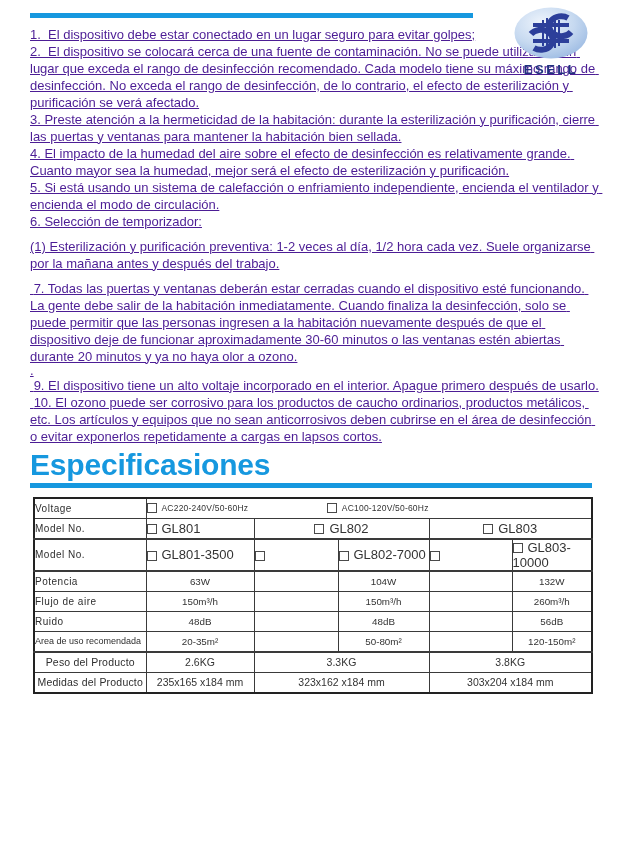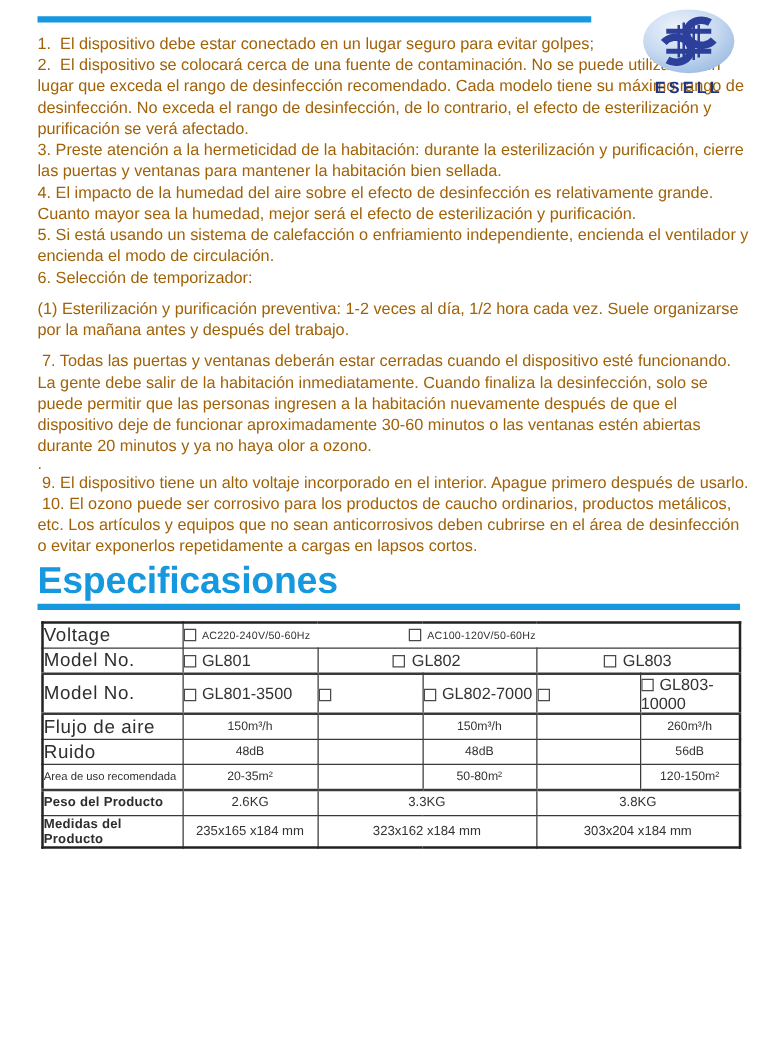--- a/index.html
+++ b/index.html
@@ -15,33 +15,33 @@
   .section-title{
     margin:0 0 0 30px;color:#1698df;font-weight:bold;font-size:30px;line-height:32px;
     letter-spacing:-0.2px;
   }
   #title1{margin-top:42px;}
   #title2{margin-top:4px;}
   .rule{background:#1698df;margin-left:30px;}
   .rule1{width:443px;height:4.5px;margin-top:13px;}
   .rule2{width:562px;height:5px;margin-top:2px;}
   
-  .paragraphs{margin:8px 24px 0 30px;width:572px;font-size:13px;line-height:17px;color:#a16207;}
+  .paragraphs{margin:8px 24px 0 30px;width:572px;font-size:13px;line-height:17px;color:#4c1d95;text-decoration:underline;}
   .paragraphs p{margin:0;white-space:pre-wrap;}
   .paragraphs p.gap{margin-top:8px;}
   .paragraphs p.dot{line-height:12px;}
   
   table.specs{
     margin:9px 0 0 33px;border-collapse:collapse;table-layout:fixed;width:558px;
     border:2px solid #222;font-size:9.8px;color:#333;
   }
   table.specs td{border:1px solid #3a3a3a;height:19px;padding:0;overflow:hidden;vertical-align:middle;}
-  td.lab{font-size:15px;padding-left:14px;letter-spacing:0.5px;color:#2e2e2e;}
+  td.lab{font-size:10px;padding-left:14px;letter-spacing:0.5px;color:#2e2e2e;}
   td.lab-sm{font-size:9px;padding-left:3px;letter-spacing:0;}
-  td.lab-c{font-size:10.5px;text-align:left;padding-left:0;letter-spacing:0.2px;font-weight:bold;}
+  td.lab-c{font-size:10.5px;text-align:center;padding-left:0;letter-spacing:0.2px;}
   td.val{text-align:center;}
   td.big{font-size:10.5px;}
   td.light-r{border-right-color:#b9b9b9;}
   tr.thickb td{border-bottom-width:2px;}
   td.pl{padding-left:9px;}
   td.pl2{padding-left:4px;}
   td.ctr{text-align:center;}
   .cb{
     display:inline-block;width:10px;height:10px;border:1px solid #4a4a4a;background:#fff;
     vertical-align:-1.5px;margin-right:5px;box-sizing:border-box;
@@ -132,20 +132,28 @@
       <tr class="thickb">
         <td class="lab">Model No.</td>
         <td class="mcell pl"><span class="cb"></span><span>GL801-3500</span></td>
         <td class="mcell pl2 light-r"><span class="cb"></span></td>
         <td class="mcell pl2"><span class="cb"></span><span>GL802-7000</span></td>
         <td class="mcell pl2 light-r"><span class="cb"></span></td>
         <td class="mcell pl2"><span class="cb"></span><span>GL803-10000</span></td>
       </tr>
 
 
+      <tr>
+        <td class="lab">Potencia</td>
+        <td class="val">63W</td>
+        <td class="light-r"></td>
+        <td class="val">104W</td>
+        <td class="light-r"></td>
+        <td class="val">132W</td>
+      </tr>
 
       <tr>
         <td class="lab">Flujo de aire</td>
         <td class="val">150m³/h</td>
         <td class="light-r"></td>
         <td class="val">150m³/h</td>
         <td class="light-r"></td>
         <td class="val">260m³/h</td>
       </tr>
 

